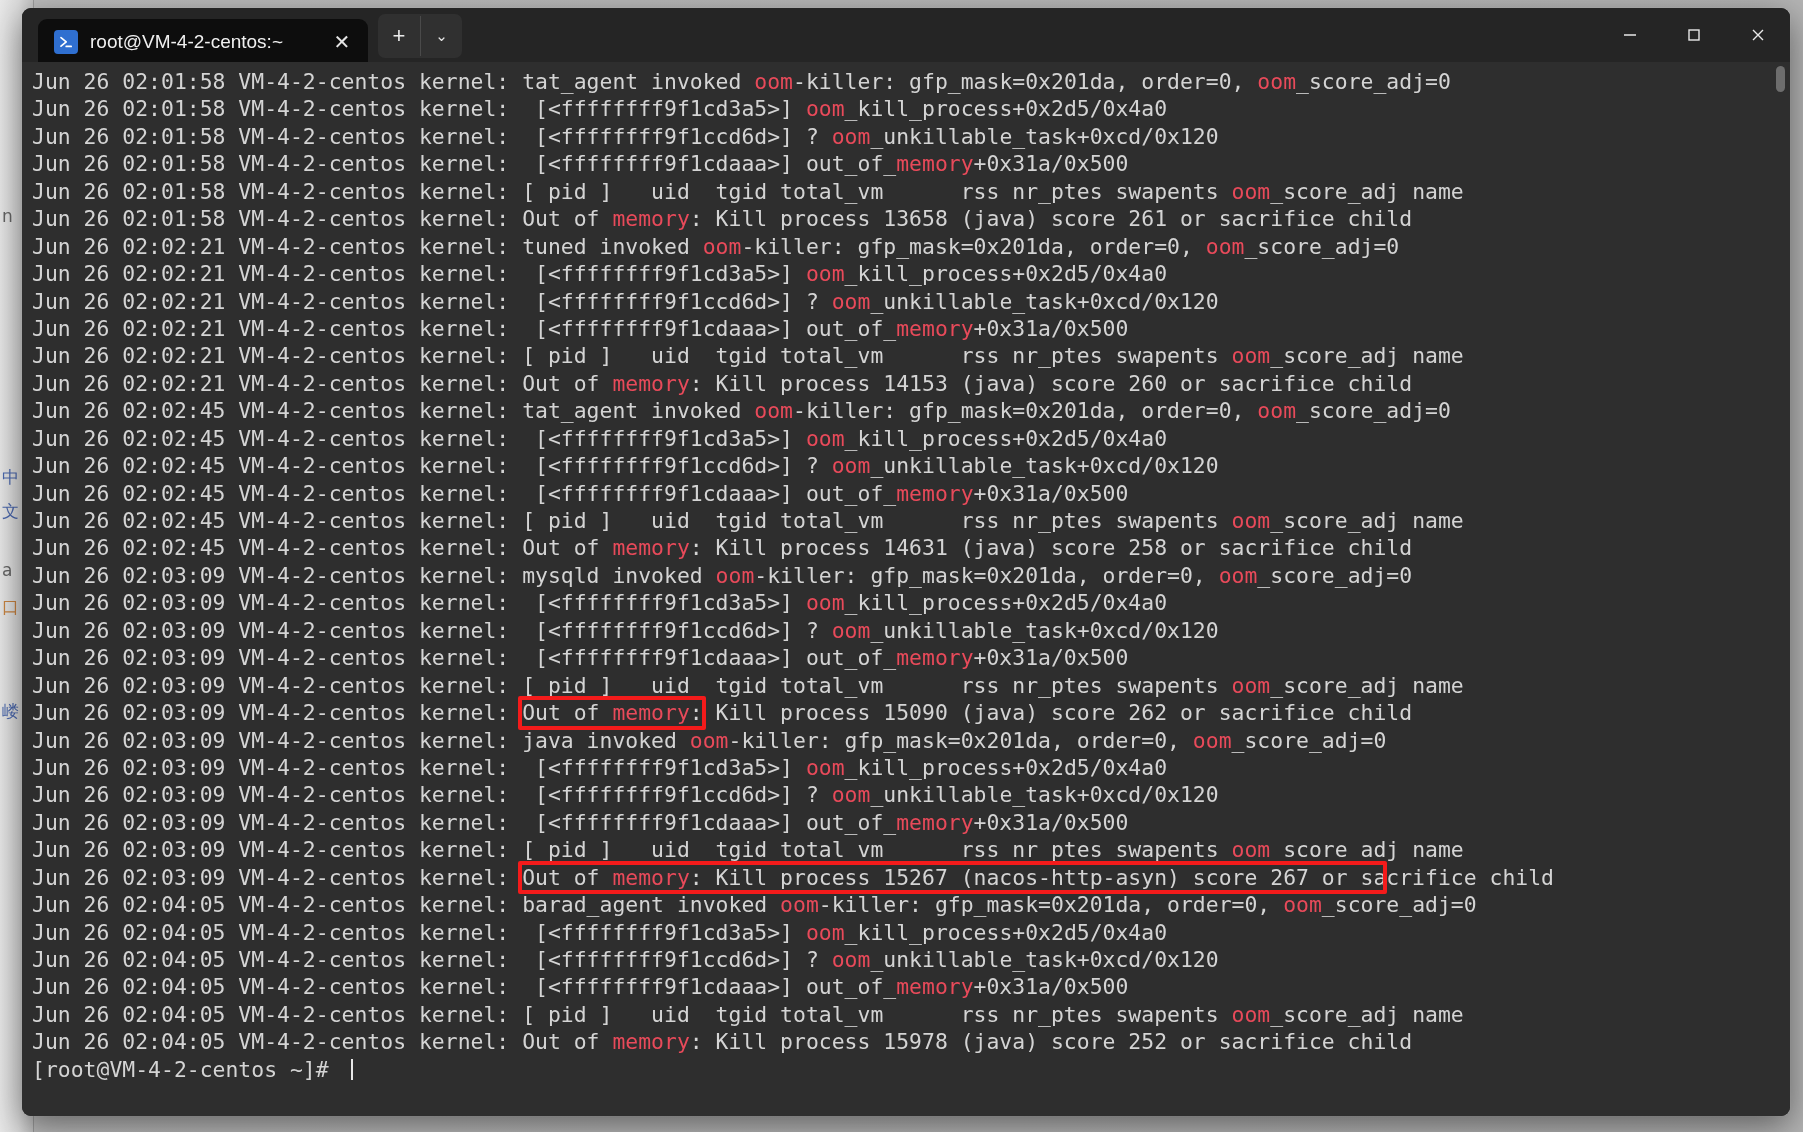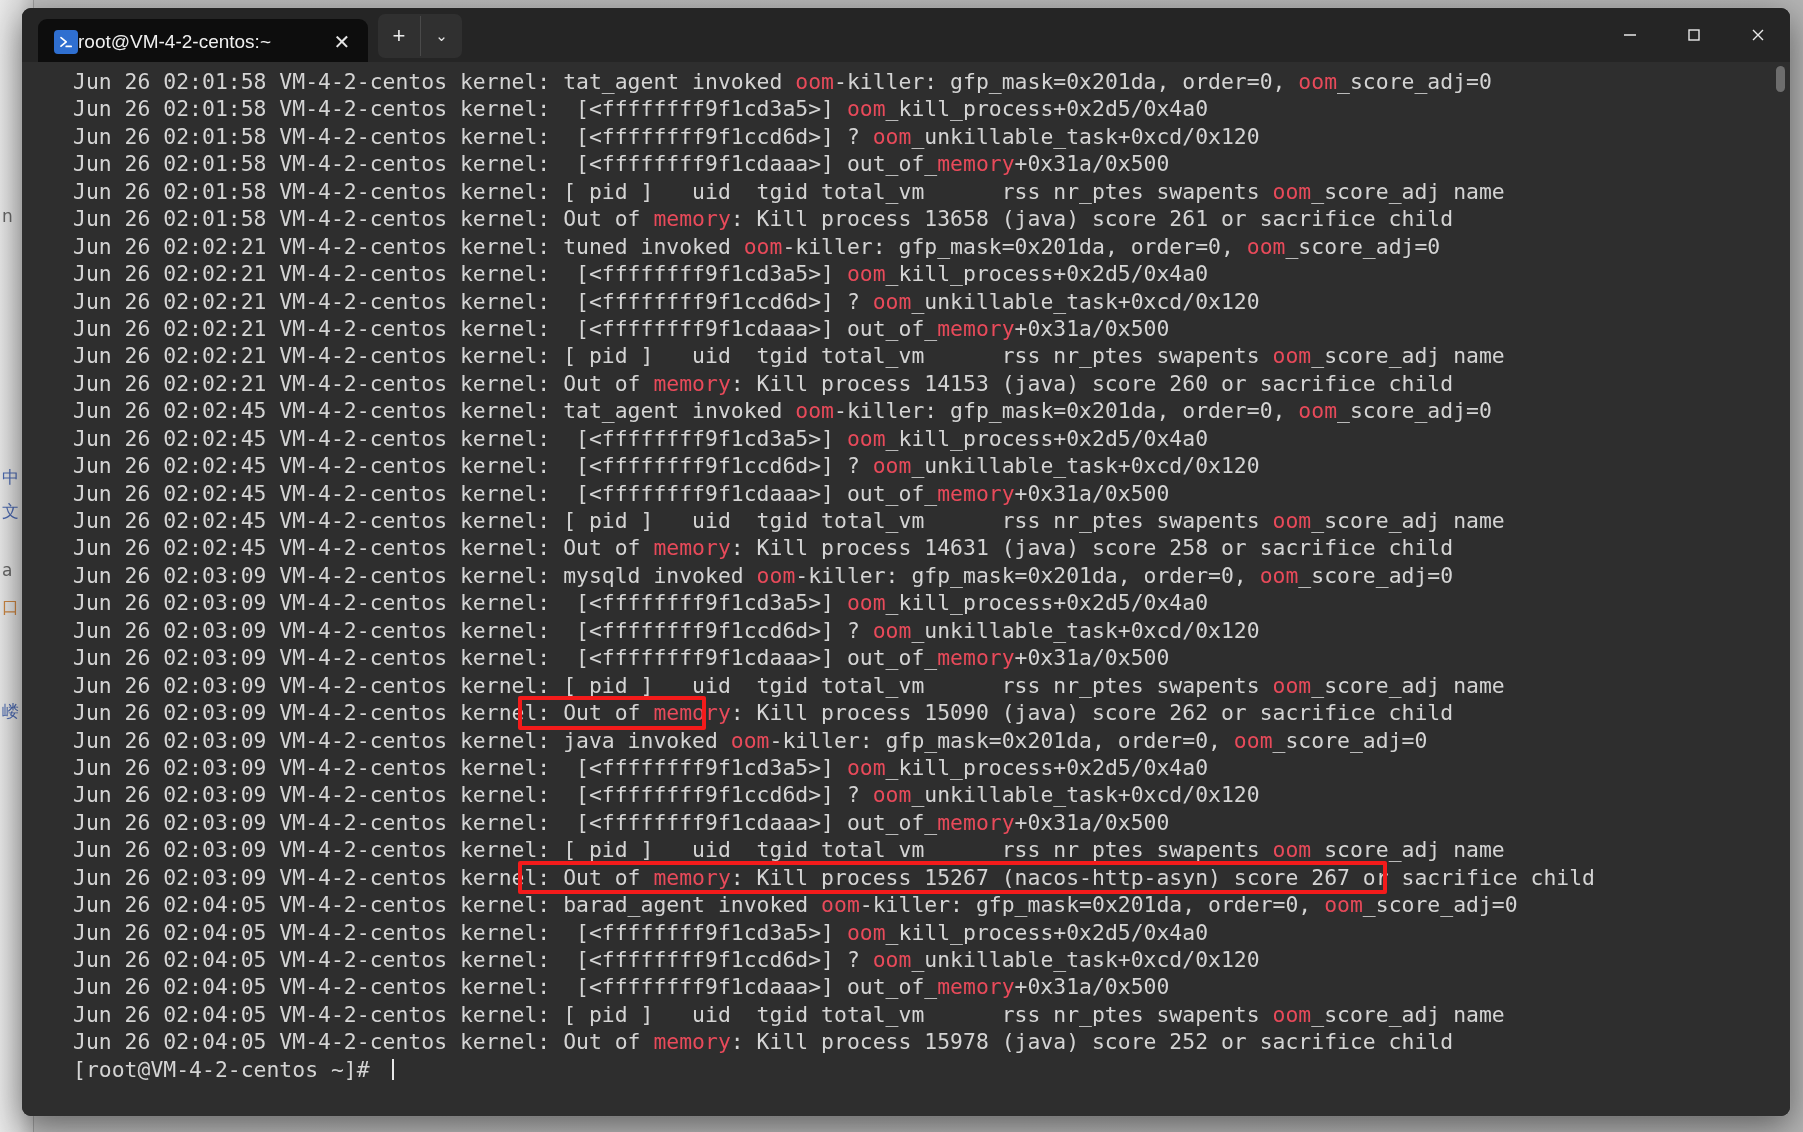--- a/index.html
+++ b/index.html
@@ -68,21 +68,21 @@
     padding-left: 16px;
   }
   .tab {
     height: 46px;
     min-width: 330px;
     background: #0d0d0d;
     border-radius: 9px 9px 0 0;
     display: flex;
     align-items: center;
     padding: 0 12px 0 16px;
-    gap: 0;
+    gap: 12px;
     position: relative;
     top: 3px;
   }
   .tab-icon {
     width: 24px; height: 24px;
     background: #2f6fd0;
     border-radius: 4px;
     display: flex;
     align-items: center;
     justify-content: center;
@@ -152,21 +152,20 @@
     padding: 6px 0 0 10px;
   }
   #console {
     font-family: "DejaVu Sans Mono", monospace;
     font-size: 21.4px;
     line-height: 27.44px;
     letter-spacing: 0.02px;
     color: #d4d4d4;
     white-space: pre;
     position: relative;
-    margin-left: 41px;
   }
   .line { height: 27.44px; }
   .hl { color: #e84a5a; }
   .cursor {
     display: inline-block;
     width: 2px;
     height: 21px;
     background: #e8e8e8;
     vertical-align: -3px;
     margin-left: 9px;

